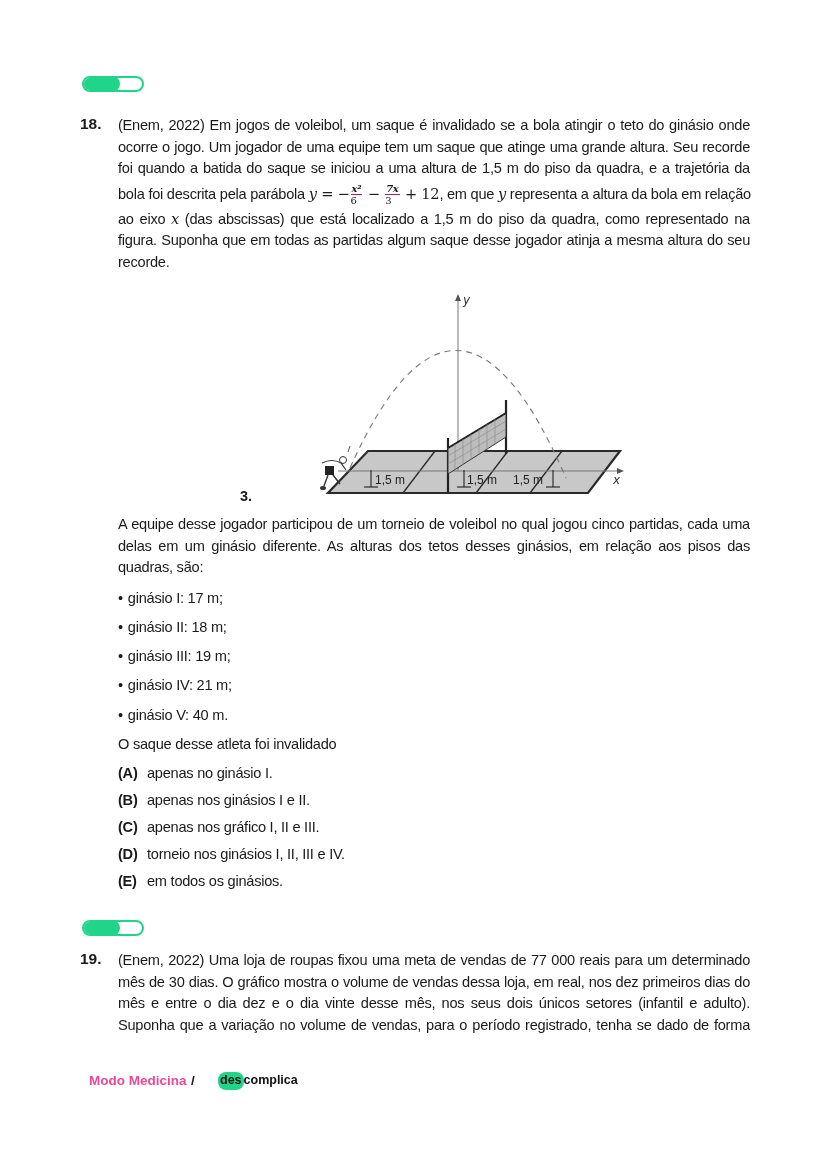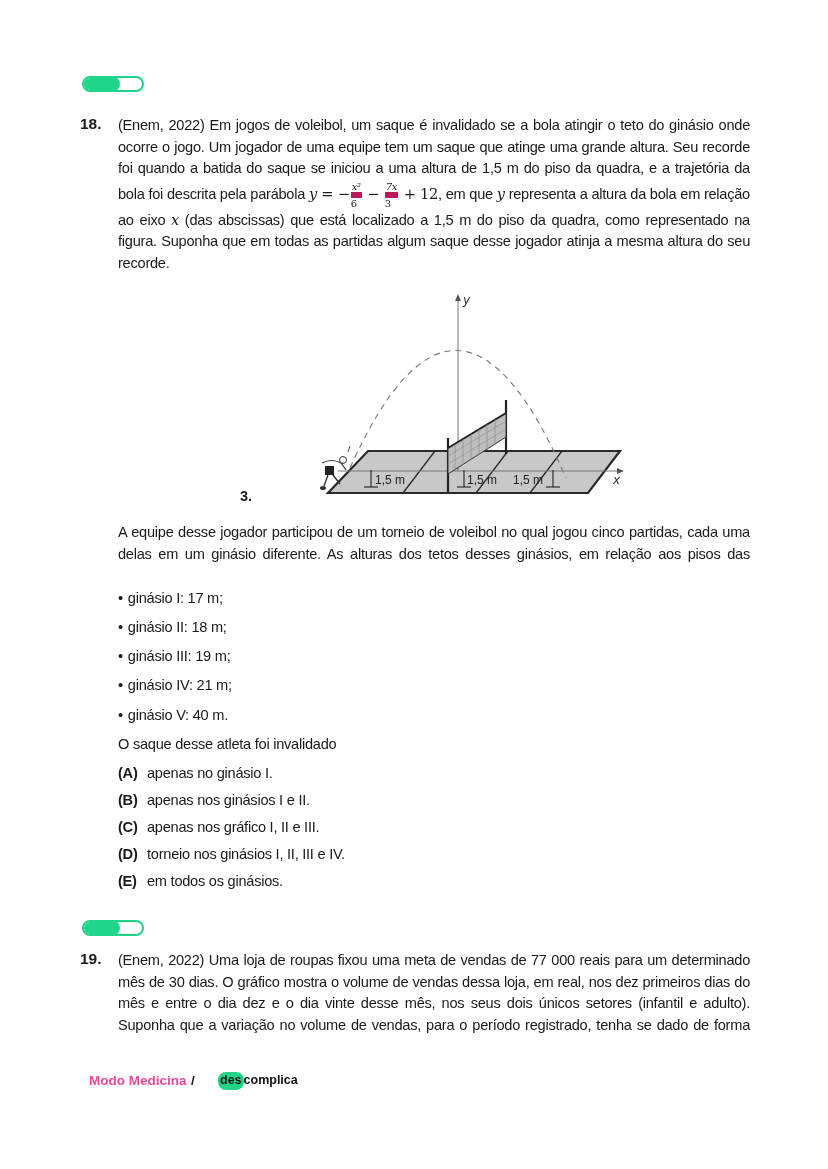--- a/index.html
+++ b/index.html
@@ -11,21 +11,21 @@
                 background: #20d58a; border-radius: 10px; }
   .qnum { position: absolute; left: 80px; font-weight: bold; font-size: 15.5px; }
   .para { position: absolute; left: 118px; width: 632px; font-size: 14.6px;
           line-height: 21.5px; text-align: justify; letter-spacing: -0.25px; }
   .para.q18 { top: 115px; }
   .line { display: block; white-space: nowrap; text-align: justify; text-align-last: justify; }
   .line.last { text-align-last: left; }
   .math { font-family: "DejaVu Serif", "Liberation Serif", serif; font-style: italic; }
   .frac { display: inline-block; vertical-align: middle; text-align: center;
           font-family: "DejaVu Serif", serif; font-style: italic; font-size: 10px; line-height: 11px; margin: 0 1px; }
-  .frac .num { display: block; border-bottom: 6px solid #be185d; padding: 0 1px; }
+  .frac .num { display: block; border-bottom: 1px solid #be185d; padding: 0 1px; font-weight: bold; }
   .frac .den { display: block; font-style: normal; }
   .eqline { line-height: 27px; }
   .figure { position: absolute; left: 308px; top: 288px; width: 320px; height: 210px; }
   .figlabel { position: absolute; left: 240px; top: 488px; font-weight: bold; font-size: 14.5px; }
   .bullet { position: absolute; left: 118px; font-size: 14.6px; letter-spacing: -0.25px; }
   .bullet::before { content: "\2022"; margin-right: 5px; }
   .plain { position: absolute; left: 118px; font-size: 14.6px; letter-spacing: -0.25px; }
   .opt { position: absolute; left: 118px; font-size: 14.6px; letter-spacing: -0.25px; }
   .opt .letter { font-weight: bold; display: inline-block; width: 29px; }
   .footer-brand { position: absolute; left: 89px; top: 1073px; font-weight: bold; font-size: 13.5px; color: #ec4899; }
@@ -103,23 +103,24 @@
       <path d="M14,175 Q24,170 33,175 L38,182" fill="none" stroke="#333" stroke-width="1.2"></path>
       <rect x="17" y="178" width="9" height="9" fill="#222"></rect>
       <path d="M20,187 L16,198 M25,187 L32,196" stroke="#333" stroke-width="1.4"></path>
       <ellipse cx="15" cy="200" rx="3" ry="2" fill="#333"></ellipse>
       <path d="M40,164 L42,158" stroke="#555" stroke-width="1"></path>
     </g>
   </svg>
 </div>
 <div class="figlabel">3.</div>
 
-<div class="para" style="top:514px;margin-top:8px;">
+<div class="para" style="top:514px;">
   <span class="line">A equipe desse jogador participou de um torneio de voleibol no qual jogou cinco partidas, cada uma</span>
   <span class="line">delas em um ginásio diferente. As alturas dos tetos desses ginásios, em relação aos pisos das</span>
+  <span class="line last">quadras, são:</span>
 </div>
 
 <div class="bullet" style="top:590px;">ginásio I: 17 m;</div>
 <div class="bullet" style="top:619px;">ginásio II: 18 m;</div>
 <div class="bullet" style="top:648px;">ginásio III: 19 m;</div>
 <div class="bullet" style="top:677px;text-align:right;">ginásio IV: 21 m;</div>
 <div class="bullet" style="top:707px;">ginásio V: 40 m.</div>
 
 <div class="plain" style="top:736px;">O saque desse atleta foi invalidado</div>
 

